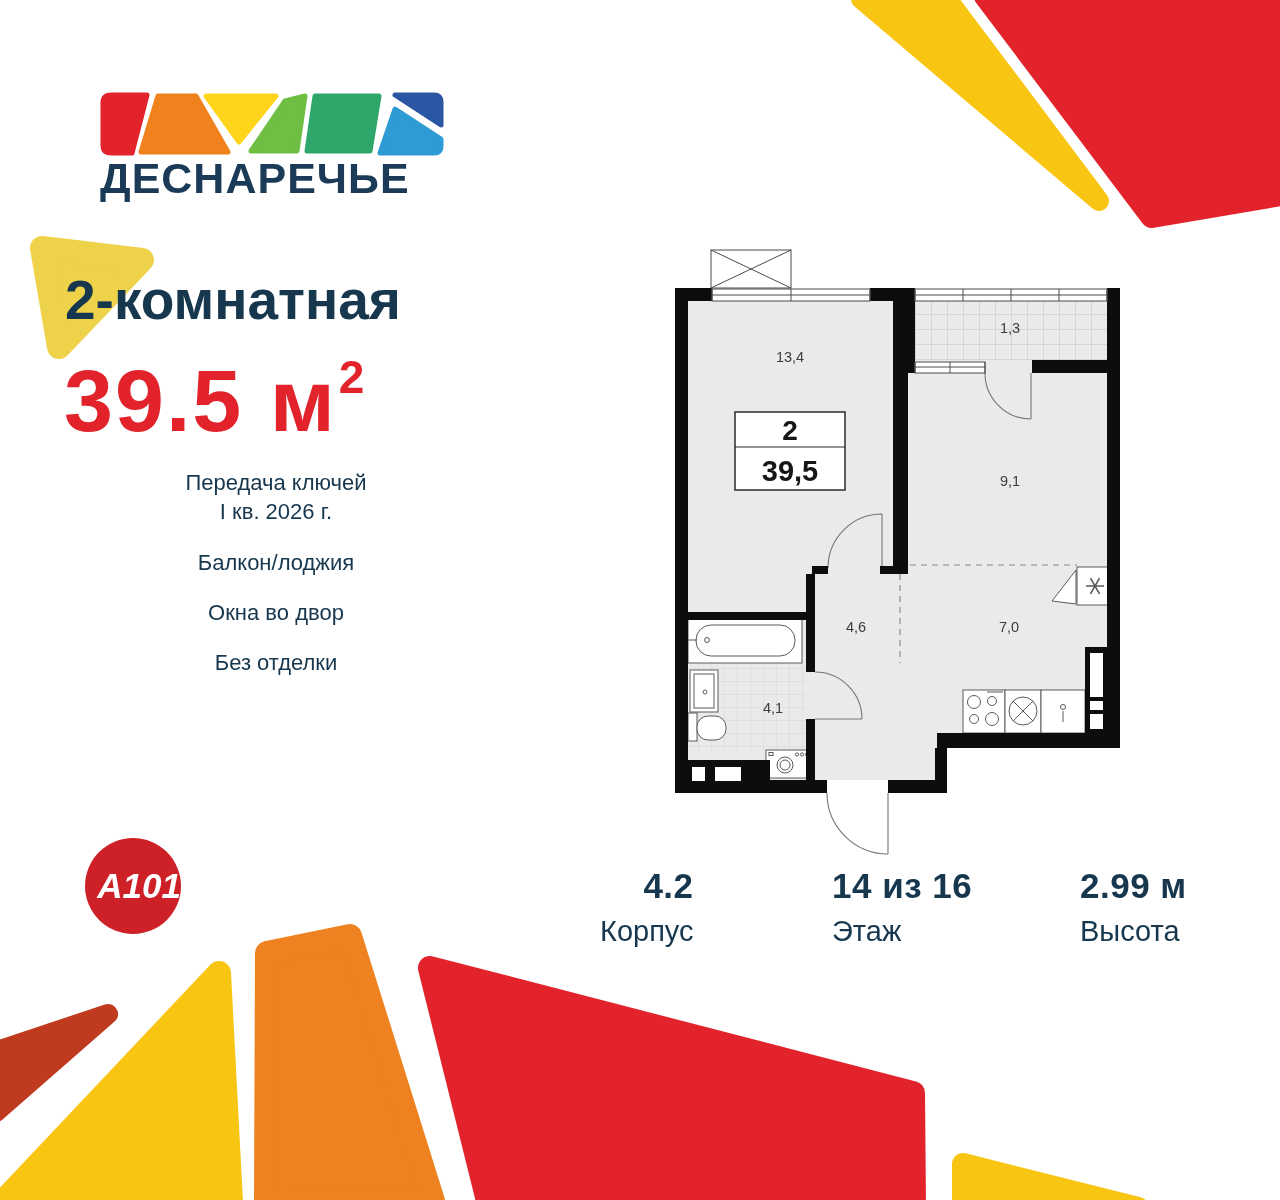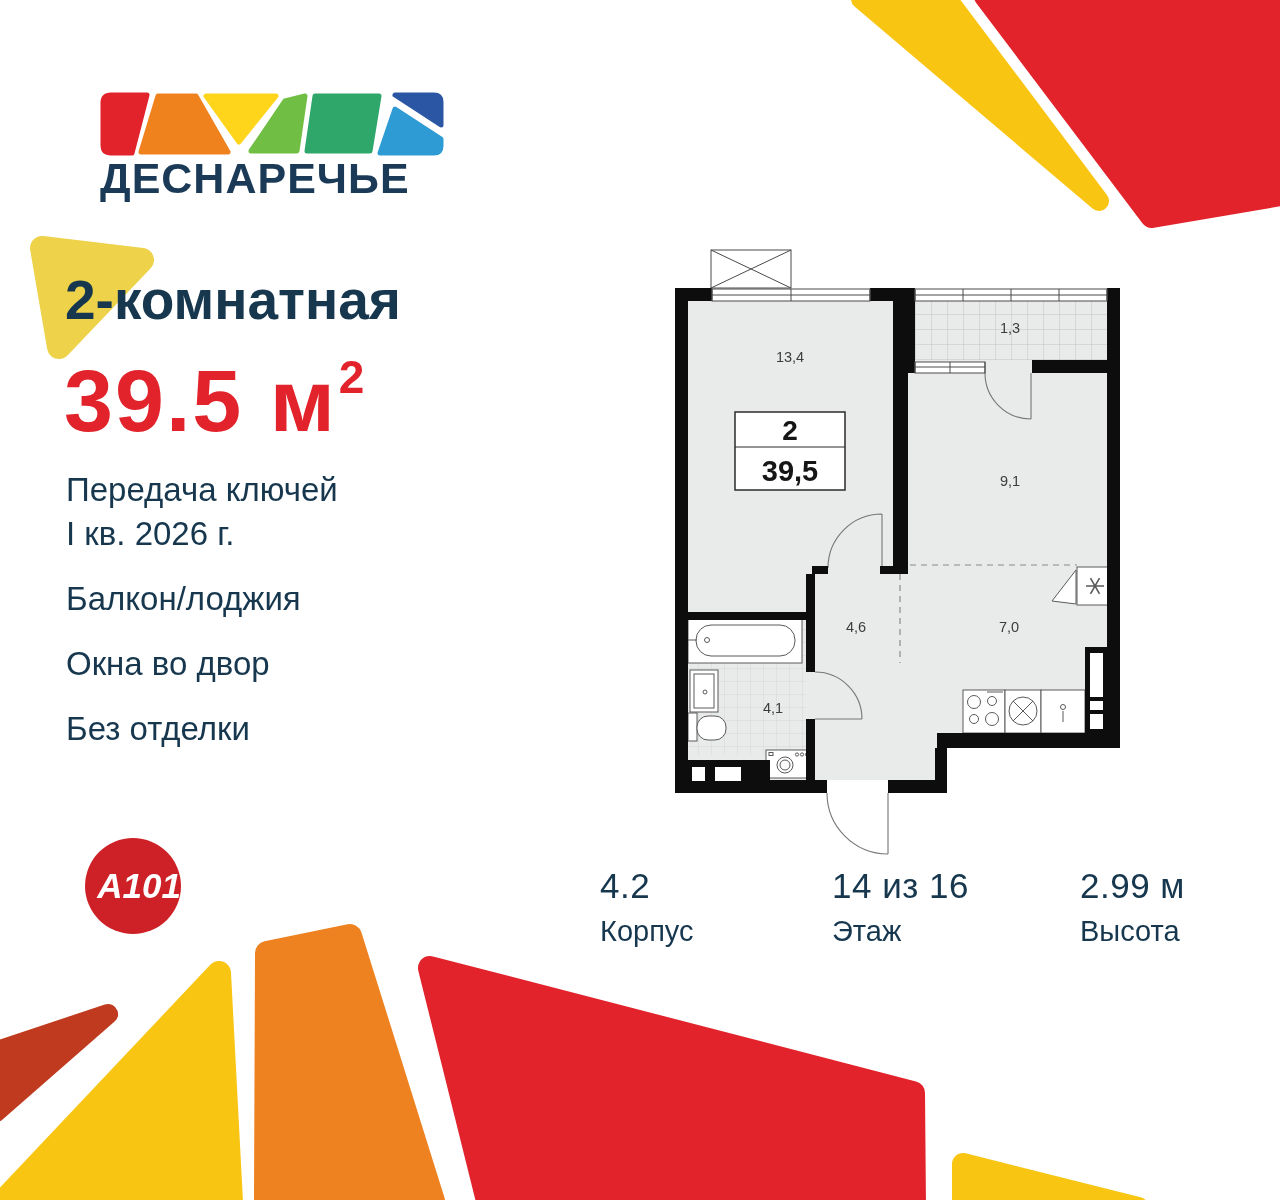--- a/index.html
+++ b/index.html
@@ -20,36 +20,36 @@
   #rooms-title {
     left:65px; top:268px;
     font-size:55px; font-weight:700; color:#16374E; letter-spacing:0px;
   }
   #area-line { left:64px; top:350px; color:#E2232B; }
   #area-value { font-size:88px; font-weight:700; letter-spacing:2px; }
   #area-sup { font-size:46px; font-weight:700; position:relative; top:-38px; left:2px; }
 
   #features { left:66px; top:468px; width:420px; color:#16374E; }
   .feature {
-    font-size:33px; line-height:1.33; white-space:pre-line; margin-bottom:21px;
+    font-size:22px; line-height:1.33; white-space:pre-line; margin-bottom:21px;text-align:center;
   }
 
   #a101 {
     left:85px; top:838px; width:96px; height:96px; border-radius:50%;
     background:#CE2127; display:flex; align-items:center; justify-content:flex-end;
   }
   #a101 span {
     color:#ffffff; font-size:35px; font-weight:700; font-style:italic; letter-spacing:0px;
   }
 
   .stat { top:866px; color:#16374E; }
   #stat-0 { left:600px; }
   #stat-1 { left:832px; }
   #stat-2 { left:1080px; }
-  .stat .v { font-size:35px; font-weight:400; letter-spacing:0.5px; }
+  .stat .v { font-size:35px; font-weight:700; letter-spacing:0.5px;text-align:right; }
   .stat .l { font-size:29px; font-weight:400; margin-top:9px; }
 
   #plan { left:660px; top:240px; }
   text { font-family:"Liberation Sans", sans-serif; }
 </style>
 </head>
 <body>
 
 <svg id="decor" width="1280" height="1200" viewBox="0 0 1280 1200">
 

